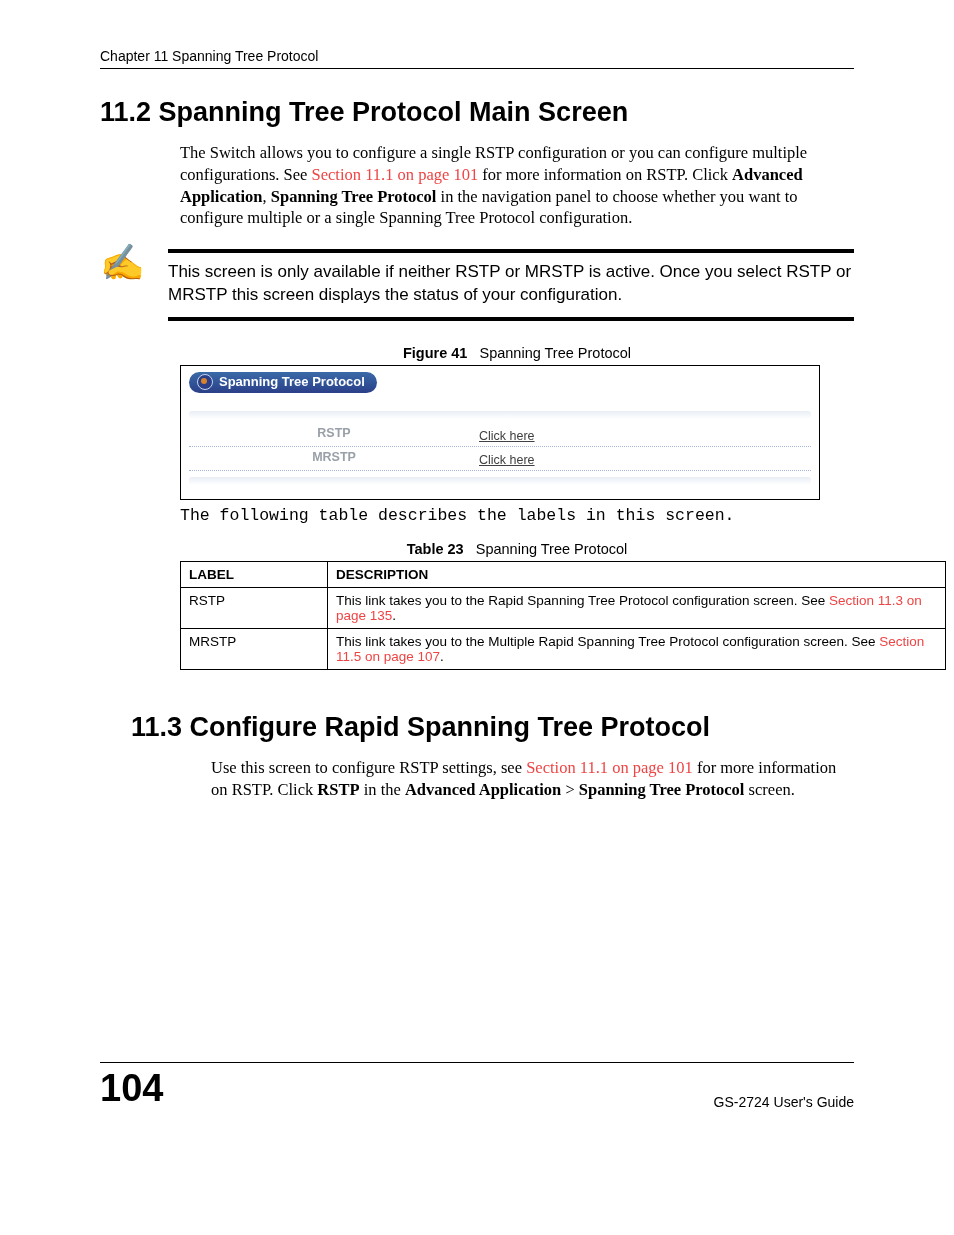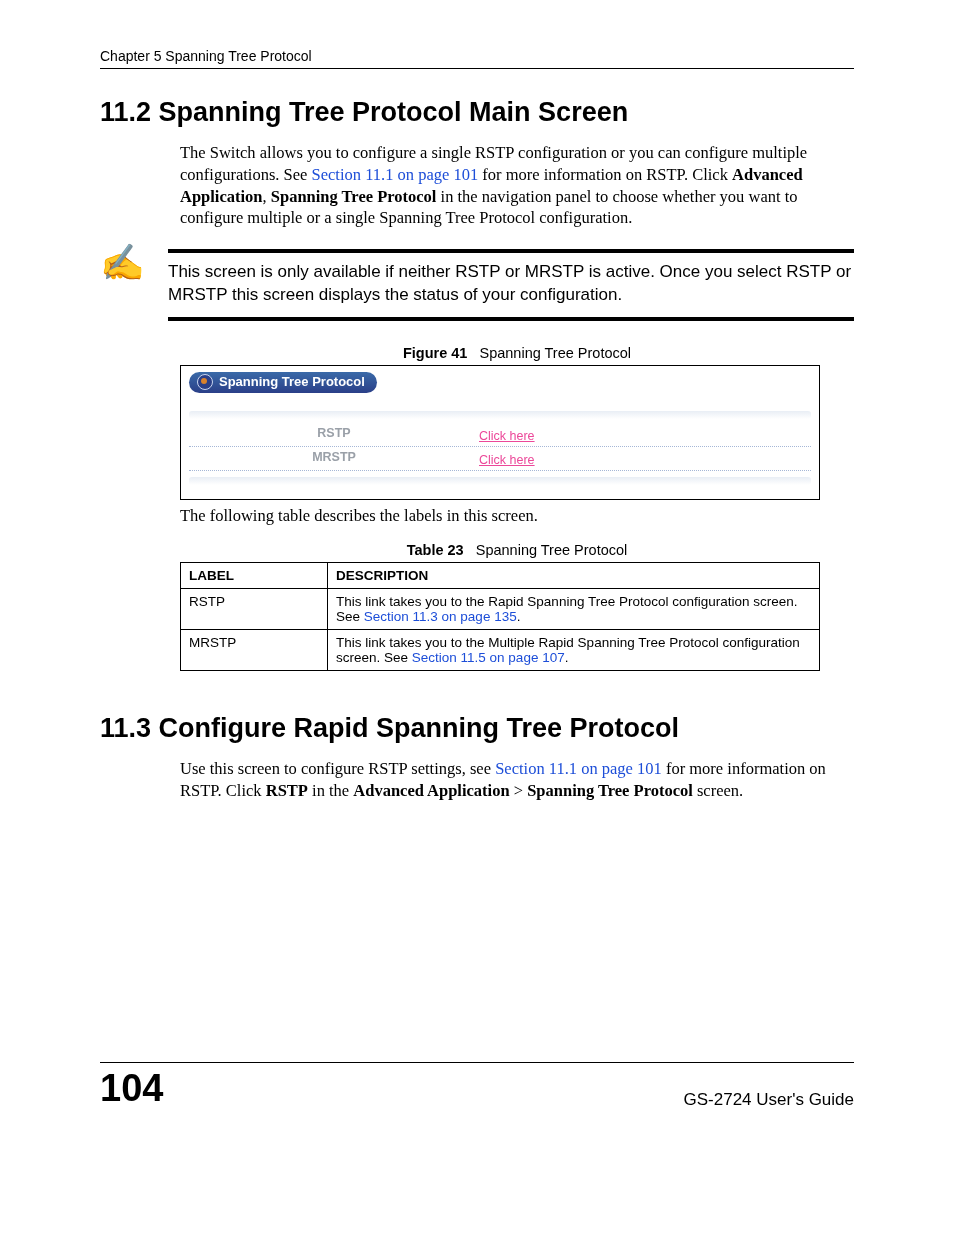--- a/index.html
+++ b/index.html
@@ -28,21 +28,21 @@
     font-weight: bold;
     font-size: 27px;
     margin: 0 0 14px 0;
   }
   .body-block {
     margin-left: 80px;
     font-size: 16.5px;
     line-height: 1.32;
   }
   .body-block p { margin: 0 0 10px 0; }
-  .link { color: #1d4ed8; }
+  .link { color: #ef4444; }
   .note-box {
     margin: 20px 0 24px 0;
     display: flex;
     align-items: flex-start;
   }
   .note-icon {
     width: 60px;
     font-size: 36px;
     line-height: 0.8;
     padding-right: 8px;
@@ -111,74 +111,75 @@
   .ss-row:last-of-type { border-bottom: none; }
   .ss-label {
     width: 290px;
     text-align: center;
     color: #9aa0a8;
     font-family: Arial, Helvetica, sans-serif;
     font-weight: bold;
     font-size: 12.5px;
   }
   .ss-link {
-    color: #ec4899;
+    color: #404040;
     font-family: Arial, Helvetica, sans-serif;
     font-size: 12.5px;
     text-decoration: underline;
   }
   .table-block { margin-left: 80px; margin-top: 12px; }
   .desc-table {
     border-collapse: collapse;
-    width: 640px;
+    width: 766px;
     font-family: Arial, Helvetica, sans-serif;
     font-size: 13.5px;
     border-radius: 14px;
   }
   .desc-table th, .desc-table td {
     border: 1px solid #000;
     padding: 5px 8px;
     text-align: left;
     vertical-align: top;
   }
   .desc-table th { font-weight: bold; }
-  .section2 { margin-top: 42px; }
+  .section2 { margin-top: 42px; margin-left: 31px; }
   .intro-after-table {
     margin-left: 80px;
     font-size: 16.5px;
     margin-top: 6px;
+    font-family: Liberation Mono, monospace;
   }
   .footer {
     position: absolute;
     bottom: 40px;
     left: 100px;
     right: 100px;
     border-top: 1px solid #000;
     display: flex;
     justify-content: space-between;
     align-items: flex-end;
     padding-top: 4px;
   }
   .page-num {
     font-family: Arial, Helvetica, sans-serif;
     font-weight: bold;
     font-size: 38px;
   }
   .guide-name {
     font-family: Arial, Helvetica, sans-serif;
-    font-size: 17px;
+    font-size: 14px;
   }
 </style>
 </head>
 <body>
 
 <div class="page">
 
   <div class="header-bar">
-    <span>Chapter 5 Spanning Tree Protocol</span>
+    <span>Chapter 11 Spanning Tree Protocol</span>
   </div>
 
   <h2 class="h2">11.2  Spanning Tree Protocol Main Screen</h2>
   <div class="body-block">
     <p>
       <span>The Switch allows you to configure a single RSTP configuration or you can configure multiple configurations. See </span><span class="link">Section 11.1 on page 101</span><span> for more information on RSTP. Click </span><b>Advanced Application</b><span>, </span><b>Spanning Tree Protocol</b><span> in the navigation panel to choose whether you want to configure multiple or a single Spanning Tree Protocol configuration.</span>
     </p>
   </div>
 
   <div class="note-box">

